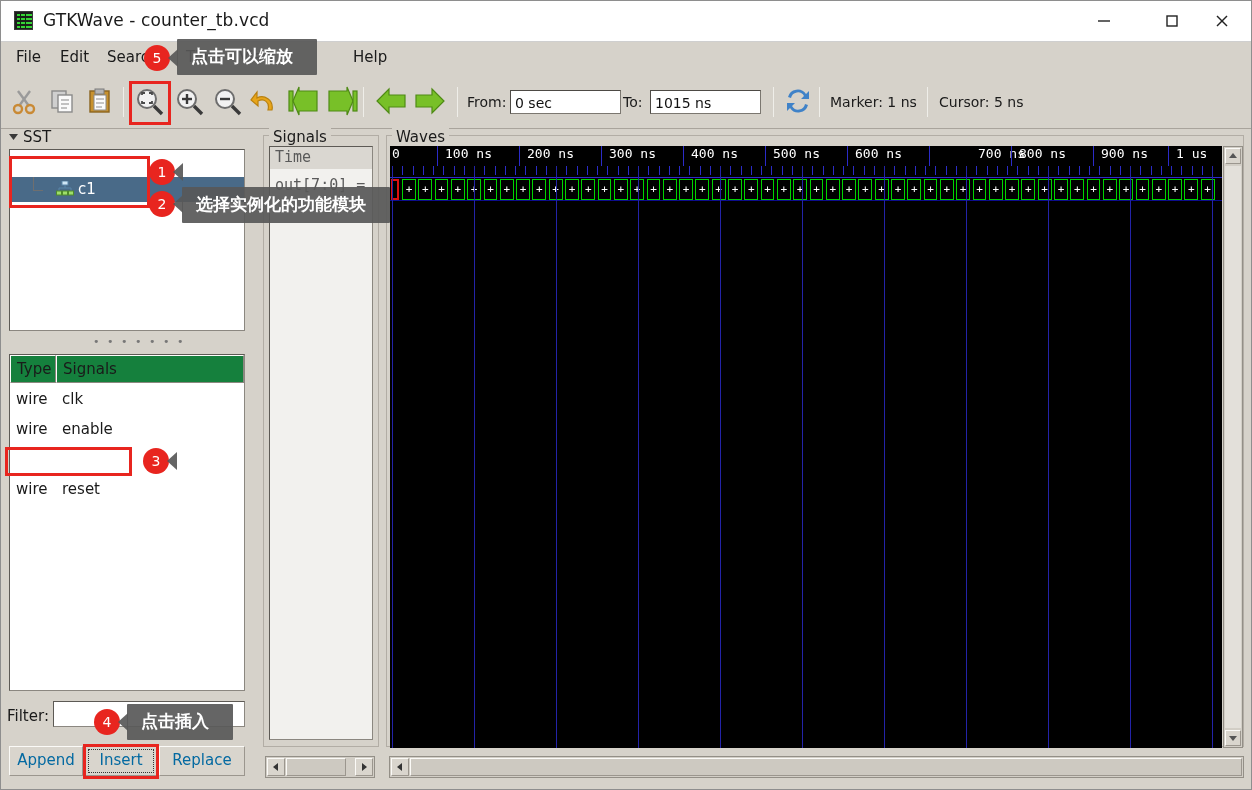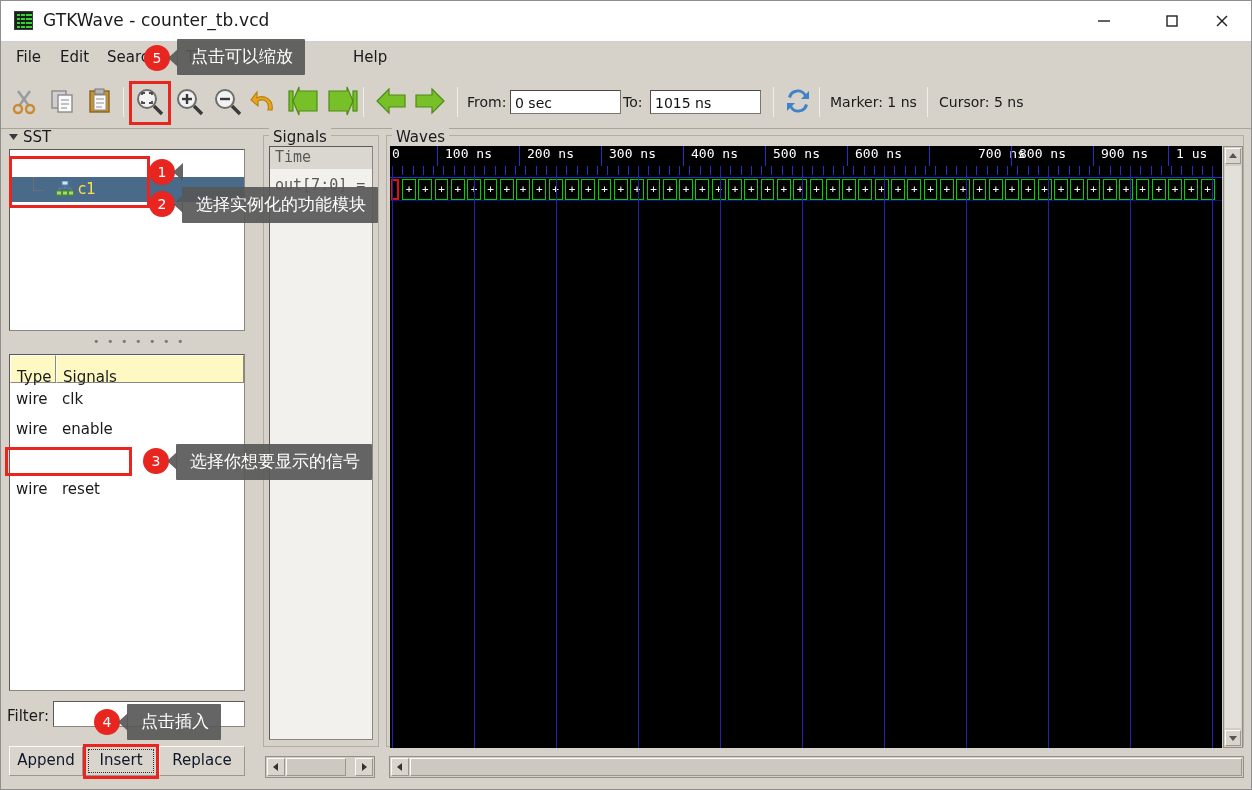--- a/index.html
+++ b/index.html
@@ -124,21 +124,21 @@
     border-top-color: #5d5a55;
     border-left-color: #5d5a55;
     overflow: hidden;
   }
   .tree-row {
     position: absolute; left: 0; width: 234px; height: 25px;
     font-size: 15px; color: #1a1a1a;
     cursor: default;
   }
   #tree-row-0 { top: 2px; background: #ffffff; }
-  #tree-row-1 { top: 27px; background: #496a88; color: #fde047; }
+  #tree-row-1 { top: 27px; background: #496a88; color: #ffffff; }
   .tree-expander {
     position: absolute; left: 8px; top: 6px; width: 11px; height: 11px;
     border: 1px solid #000; background: #fff;
   }
   .tree-expander::before {
     content: ""; position: absolute; left: 2px; top: 4px; width: 5px; height: 1px; background: #000;
   }
   .tree-elbow {
     position: absolute; left: 23px; top: 0px; width: 10px; height: 14px;
     border-left: 1px solid #6f6f6f; border-bottom: 1px solid #6f6f6f;
@@ -159,26 +159,26 @@
   #sig-panel {
     position: absolute; left: 8px; top: 353px; width: 236px; height: 337px;
     background: #ffffff;
     border: 1px solid #8b8780;
     border-top-color: #5d5a55;
     border-left-color: #5d5a55;
     overflow: hidden;
   }
   .sig-head {
     position: absolute; top: 0; height: 28px;
-    background: #fef9c3;
+    background: #15803d;
     border: 1px solid #fdfdfb;
     border-right-color: #8c8880;
     border-bottom-color: #8c8880;
     font-size: 15px; color: #1a1a1a;
-    padding: 12px 0 0 6px;
+    padding: 4px 0 0 6px;
     cursor: default;
   }
   #sig-head-type { left: 0; width: 46px; }
   #sig-head-name { left: 46px; width: 188px; }
   .sig-row {
     position: absolute; left: 0; width: 234px; height: 30px;
     font-size: 15px; color: #1a1a1a;
     cursor: default;
   }
   .sig-row .sg-type { position: absolute; left: 6px; top: 5px; }
@@ -196,21 +196,21 @@
     border-top-color: #5d5a55; border-left-color: #5d5a55;
     font-size: 14px; padding: 0 4px;
     font-family: "DejaVu Sans", "Liberation Sans", sans-serif;
     outline: none;
   }
   .gbtn {
     position: absolute; top: 745px; height: 30px;
     background: #d9d5cd;
     border: 1px solid #9b968e;
     border-top-color: #fbfaf7; border-left-color: #fbfaf7;
-    font-size: 15px; color: #0f172a;
+    font-size: 15px; color: #0369a1;
     text-align: center; line-height: 27px;
     cursor: default;
   }
   #btn-append  { left: 8px;   width: 74px; }
   #btn-insert  { left: 84px;  width: 72px; }
   #btn-replace { left: 158px; width: 86px; }
   #btn-insert::after {
     content: ""; position: absolute; left: 2px; top: 2px; right: 2px; bottom: 2px;
     border: 1px dotted #333;
   }
@@ -357,23 +357,24 @@
   .hl-box {
     position: absolute;
     border: 3px solid #e8251f;
     pointer-events: none;
   }
   .callout {
     position: absolute;
     background: rgba(88,88,88,0.92);
     color: #ffffff;
     font-size: 17px;
-    padding: 6px 12px 7px 14px;
+    padding: 6px 24px 7px 14px;
     white-space: nowrap;
     border-radius: 1px;
+    font-weight: bold;
   }
   .badge {
     position: absolute;
     width: 26px; height: 26px; border-radius: 50%;
     background: #e8251f; color: #ffffff;
     font-size: 14px; text-align: center; line-height: 26px;
   }
   .notch {
     position: absolute;
     width: 0; height: 0;
@@ -824,19 +825,18 @@
 
   <div class="badge" style="left:148px; top:158px;">1</div>
   <div class="notch" style="left:172px; top:162px;"></div>
 
   <div class="badge" style="left:148px; top:190px;">2</div>
   <div class="notch" style="left:172px; top:194px;"></div>
   <div class="callout" style="left:181px; top:186px;">选择实例化的功能模块</div>
 
   <div class="badge" style="left:142px; top:447px;">3</div>
   <div class="notch" style="left:166px; top:451px;"></div>
-  <div class="callout" style="left:175px; top:443px;">选择你想要显示的信号</div>
 
   <div class="badge" style="left:93px; top:708px;">4</div>
   <div class="notch" style="left:117px; top:712px;"></div>
   <div class="callout" style="left:126px; top:703px;">点击插入</div>
 
 </div>
 
 </body></html>

